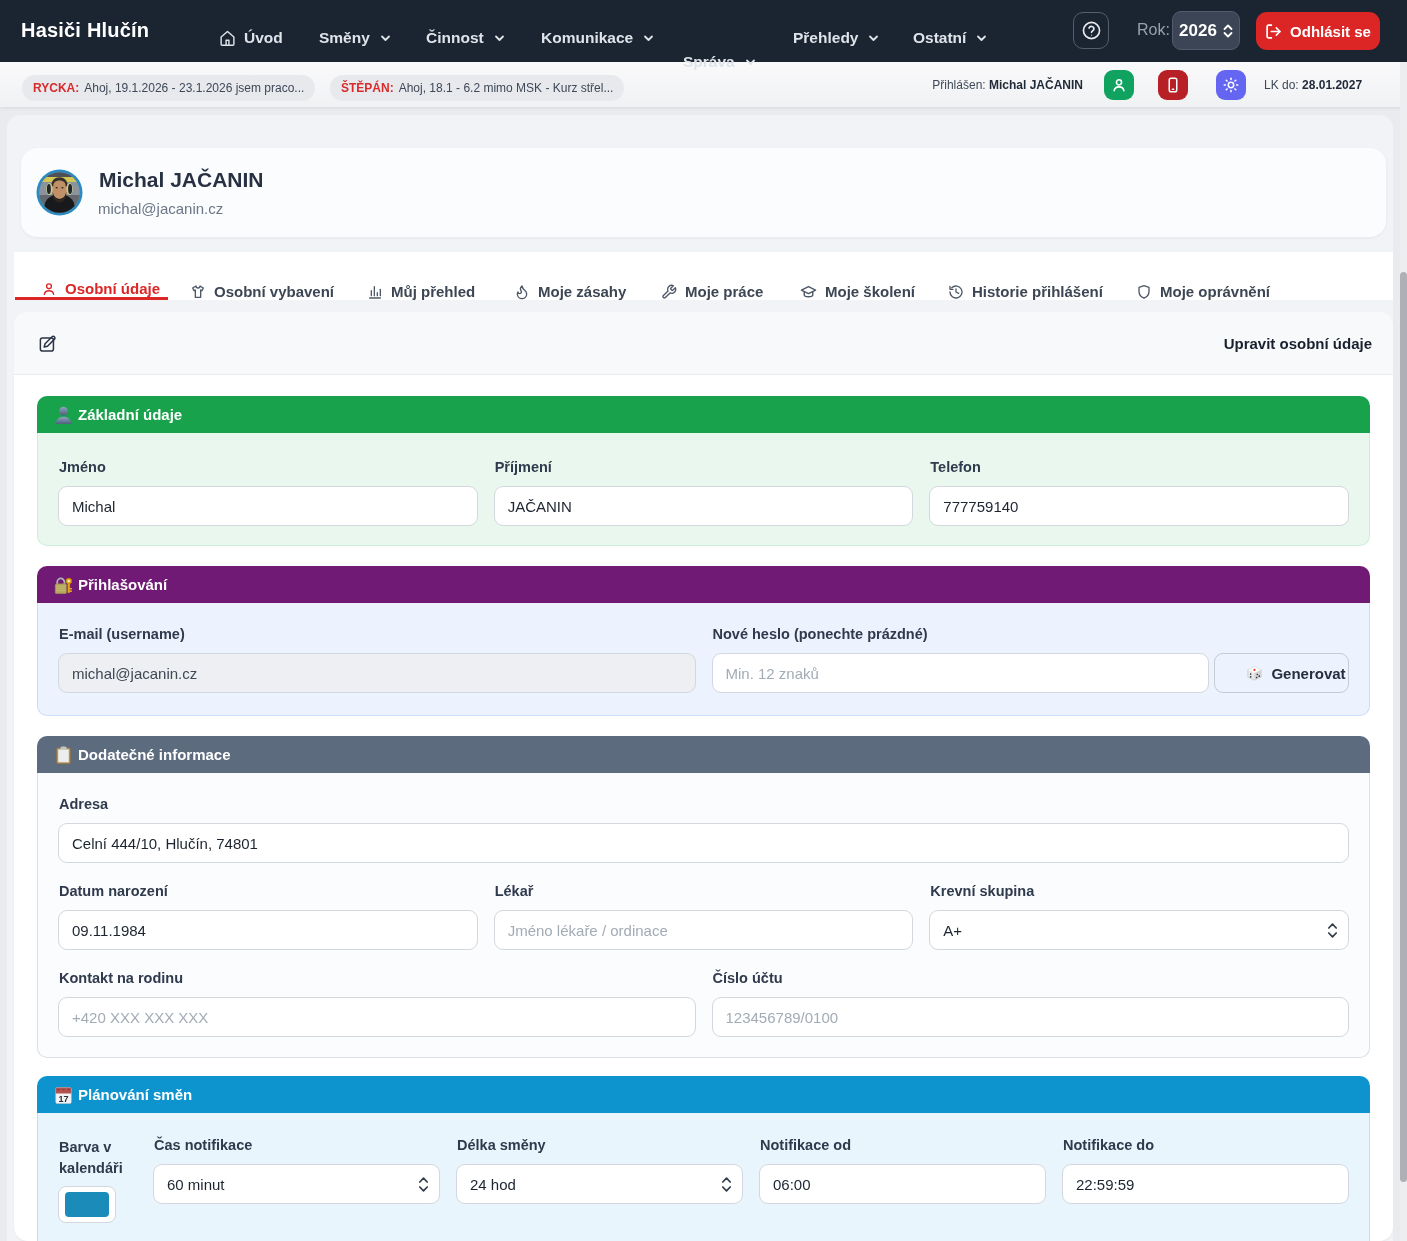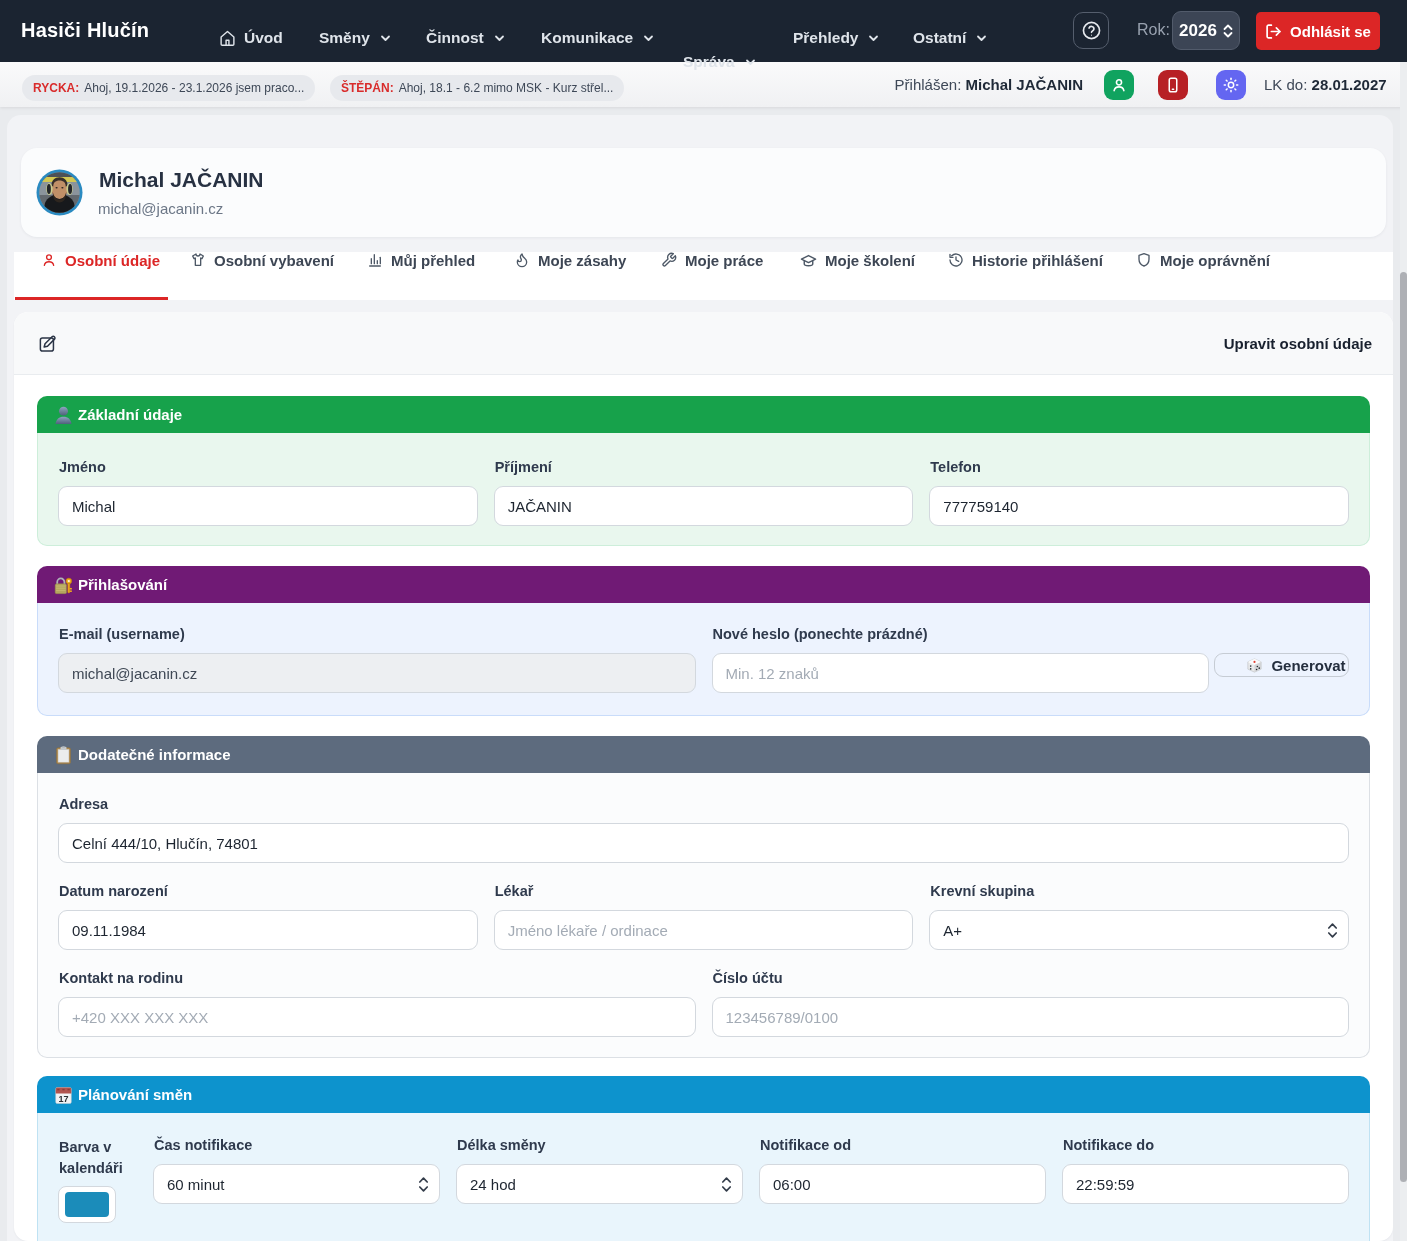--- a/index.html
+++ b/index.html
@@ -10,39 +10,39 @@
   
   .nav { position:absolute; left:0; top:0; width:1407px; height:62px; background:#1b2431; z-index:5; }
   .brand { position:absolute; left:21px; top:19px; font-size:20px; font-weight:bold; color:#fff; letter-spacing:.2px; }
   .navitem { position:absolute; top:0; height:76px; display:flex; align-items:center; gap:8px; color:#dfe4ea; font-size:15.5px; font-weight:600; }
   .navitem svg { display:block; }
   .chev { margin-left:1px; }
 
   .helpbtn { position:absolute; left:1073px; top:12px; width:36px; height:37px; border:1px solid #555e6d; border-radius:10px; display:flex; align-items:center; justify-content:center; color:#e7eaef; }
   .roklbl { position:absolute; left:1137px; top:21px; color:#98a1af; font-size:16px; }
   .yearsel { position:absolute; left:1172px; top:11px; width:68px; height:39px; background:#3c4555; border:1px solid #525b6b; border-radius:9px; color:#fff; font-size:17px; font-weight:bold; display:flex; align-items:center; justify-content:center; gap:6px; }
-  .logout { position:absolute; left:1256px; top:12px; width:124px; height:38px; background:#dc2626; border-radius:5px; color:#fff; font-size:15px; font-weight:bold; display:flex; align-items:center; justify-content:center; gap:8px; }
+  .logout { position:absolute; left:1256px; top:12px; width:124px; height:38px; background:#dc2626; border-radius:11px; color:#fff; font-size:15px; font-weight:bold; display:flex; align-items:center; justify-content:center; gap:8px; }
 
   
   .msgbar { position:absolute; left:0; top:62px; width:1407px; height:45px; background:linear-gradient(#fafafb,#f0f1f3); box-shadow:0 1px 3px rgba(0,0,0,.08); z-index:4; }
   .chip { position:absolute; top:13px; height:26px; background:#e7e9ed; border-radius:13px; display:flex; align-items:center; font-size:12px; color:#3e4857; padding:0 11px; white-space:nowrap; overflow:hidden; }
   .chip b { color:#d92b2b; margin-right:5px; }
-  .who { position:absolute; top:0; height:45px; display:flex; align-items:center; font-size:15px; color:#3e4857; }
+  .who { position:absolute; top:0; height:45px; display:flex; align-items:center; font-size:12px; color:#3e4857; }
   .sqicon { position:absolute; top:8px; width:30px; height:30px; border-radius:9px; display:flex; align-items:center; justify-content:center; color:#fff; }
 
   
   .main { position:absolute; left:7px; top:115px; width:1386px; height:1126px; background:#f2f3f6; border-radius:14px 14px 0 0; overflow:hidden; }
 
   .profile { position:absolute; left:14px; top:33px; width:1365px; height:89px; background:#fbfcfd; border-radius:16px; box-shadow:0 1px 3px rgba(20,30,50,.06); }
   .avatar { position:absolute; left:15px; top:21px; width:47px; height:47px; border-radius:50%; }
   .pname { position:absolute; left:78px; top:20px; font-size:21px; font-weight:bold; color:#273142; }
   .pmail { position:absolute; left:77px; top:52px; font-size:15px; color:#6b7686; }
 
   .tabs { position:absolute; left:7px; top:137px; width:1379px; height:48px; background:#fff; }
-  .tab { position:absolute; top:0; height:48px; display:flex; align-items:flex-start; gap:8px; font-size:15px; font-weight:bold; color:#3d4654; white-space:nowrap; }
+  .tab { position:absolute; top:0; height:48px; display:flex; align-items:flex-end; gap:8px; font-size:15px; font-weight:bold; color:#3d4654; white-space:nowrap; }
   .tab svg { color:#4d5866; }
   .tab.active { color:#dc2626; border-bottom:3px solid #dc2626; left:1px; width:153px; padding-left:26px; }
   .tab.active svg { color:#dc2626; }
 
   .card { position:absolute; left:7px; top:197px; width:1379px; height:929px; background:#fff; border-radius:14px; box-shadow:0 1px 2px rgba(20,30,50,.05); overflow:hidden; }
   .cardhead { height:63px; border-bottom:1px solid #e9ecef; background:#f8f9fa; border-radius:14px 14px 0 0; position:relative; }
   .editico { position:absolute; left:24px; top:22px; color:#2b3546; }
   .cardtitle { position:absolute; right:21px; top:23px; font-size:15px; font-weight:bold; color:#18202e; }
 
   .sect { margin:21px 23px 0; border-radius:10px; }
@@ -59,21 +59,21 @@
   .s-cyan .sbody { background:#e9f5fc; border-color:#bfe2f3; padding-top:24px; height:140px; }
 
   .row { display:flex; gap:16px; }
   .col { flex:1; min-width:0; }
   .flabel { font-size:14.5px; font-weight:bold; color:#2f3a4d; margin:0 1px 10px; height:17px; }
   .finput { height:40px; background:#fff; border:1px solid #d3d8de; border-radius:9px; display:flex; align-items:center; padding:0 13px; font-size:15px; color:#1d2530; position:relative; }
   .finput.ph { color:#a3abb5; }
   .finput.dis { background:#edeff2; color:#3f4855; }
   .selarrows { position:absolute; right:10px; top:10px; color:#333c49; }
   .mt20 { margin-top:20px; }
-  .genbtn { width:135px; height:24px; border:1px solid #c6ccd4; border-radius:9px; display:flex; align-items:center; justify-content:center; gap:7px; font-size:15px; font-weight:bold; color:#242e3e;padding-left:28px; }
+  .genbtn { width:135px; height:40px; border:1px solid #c6ccd4; border-radius:9px; display:flex; align-items:center; justify-content:center; gap:7px; font-size:15px; font-weight:bold; color:#242e3e;padding-left:28px; }
   .colorbox { width:58px; height:37px; background:#fff; border:1px solid #d3d8de; border-radius:8px; padding:5px 6px; }
   .colorbox i { display:block; width:100%; height:100%; background:#1b8cba; border-radius:4px; }
   .emo { display:inline-flex; width:19px; height:19px; margin-top:1px; }
   .emo svg { width:100%; height:100%; }
   .scrollbar { position:absolute; right:0; top:62px; width:7px; height:1179px; background:#eceef0; z-index:6; }
   .thumb { position:absolute; right:0; top:210px; width:7px; height:910px; background:#aeb0b5; border-radius:4px; }
 </style>
 </head>
 <body>
 

